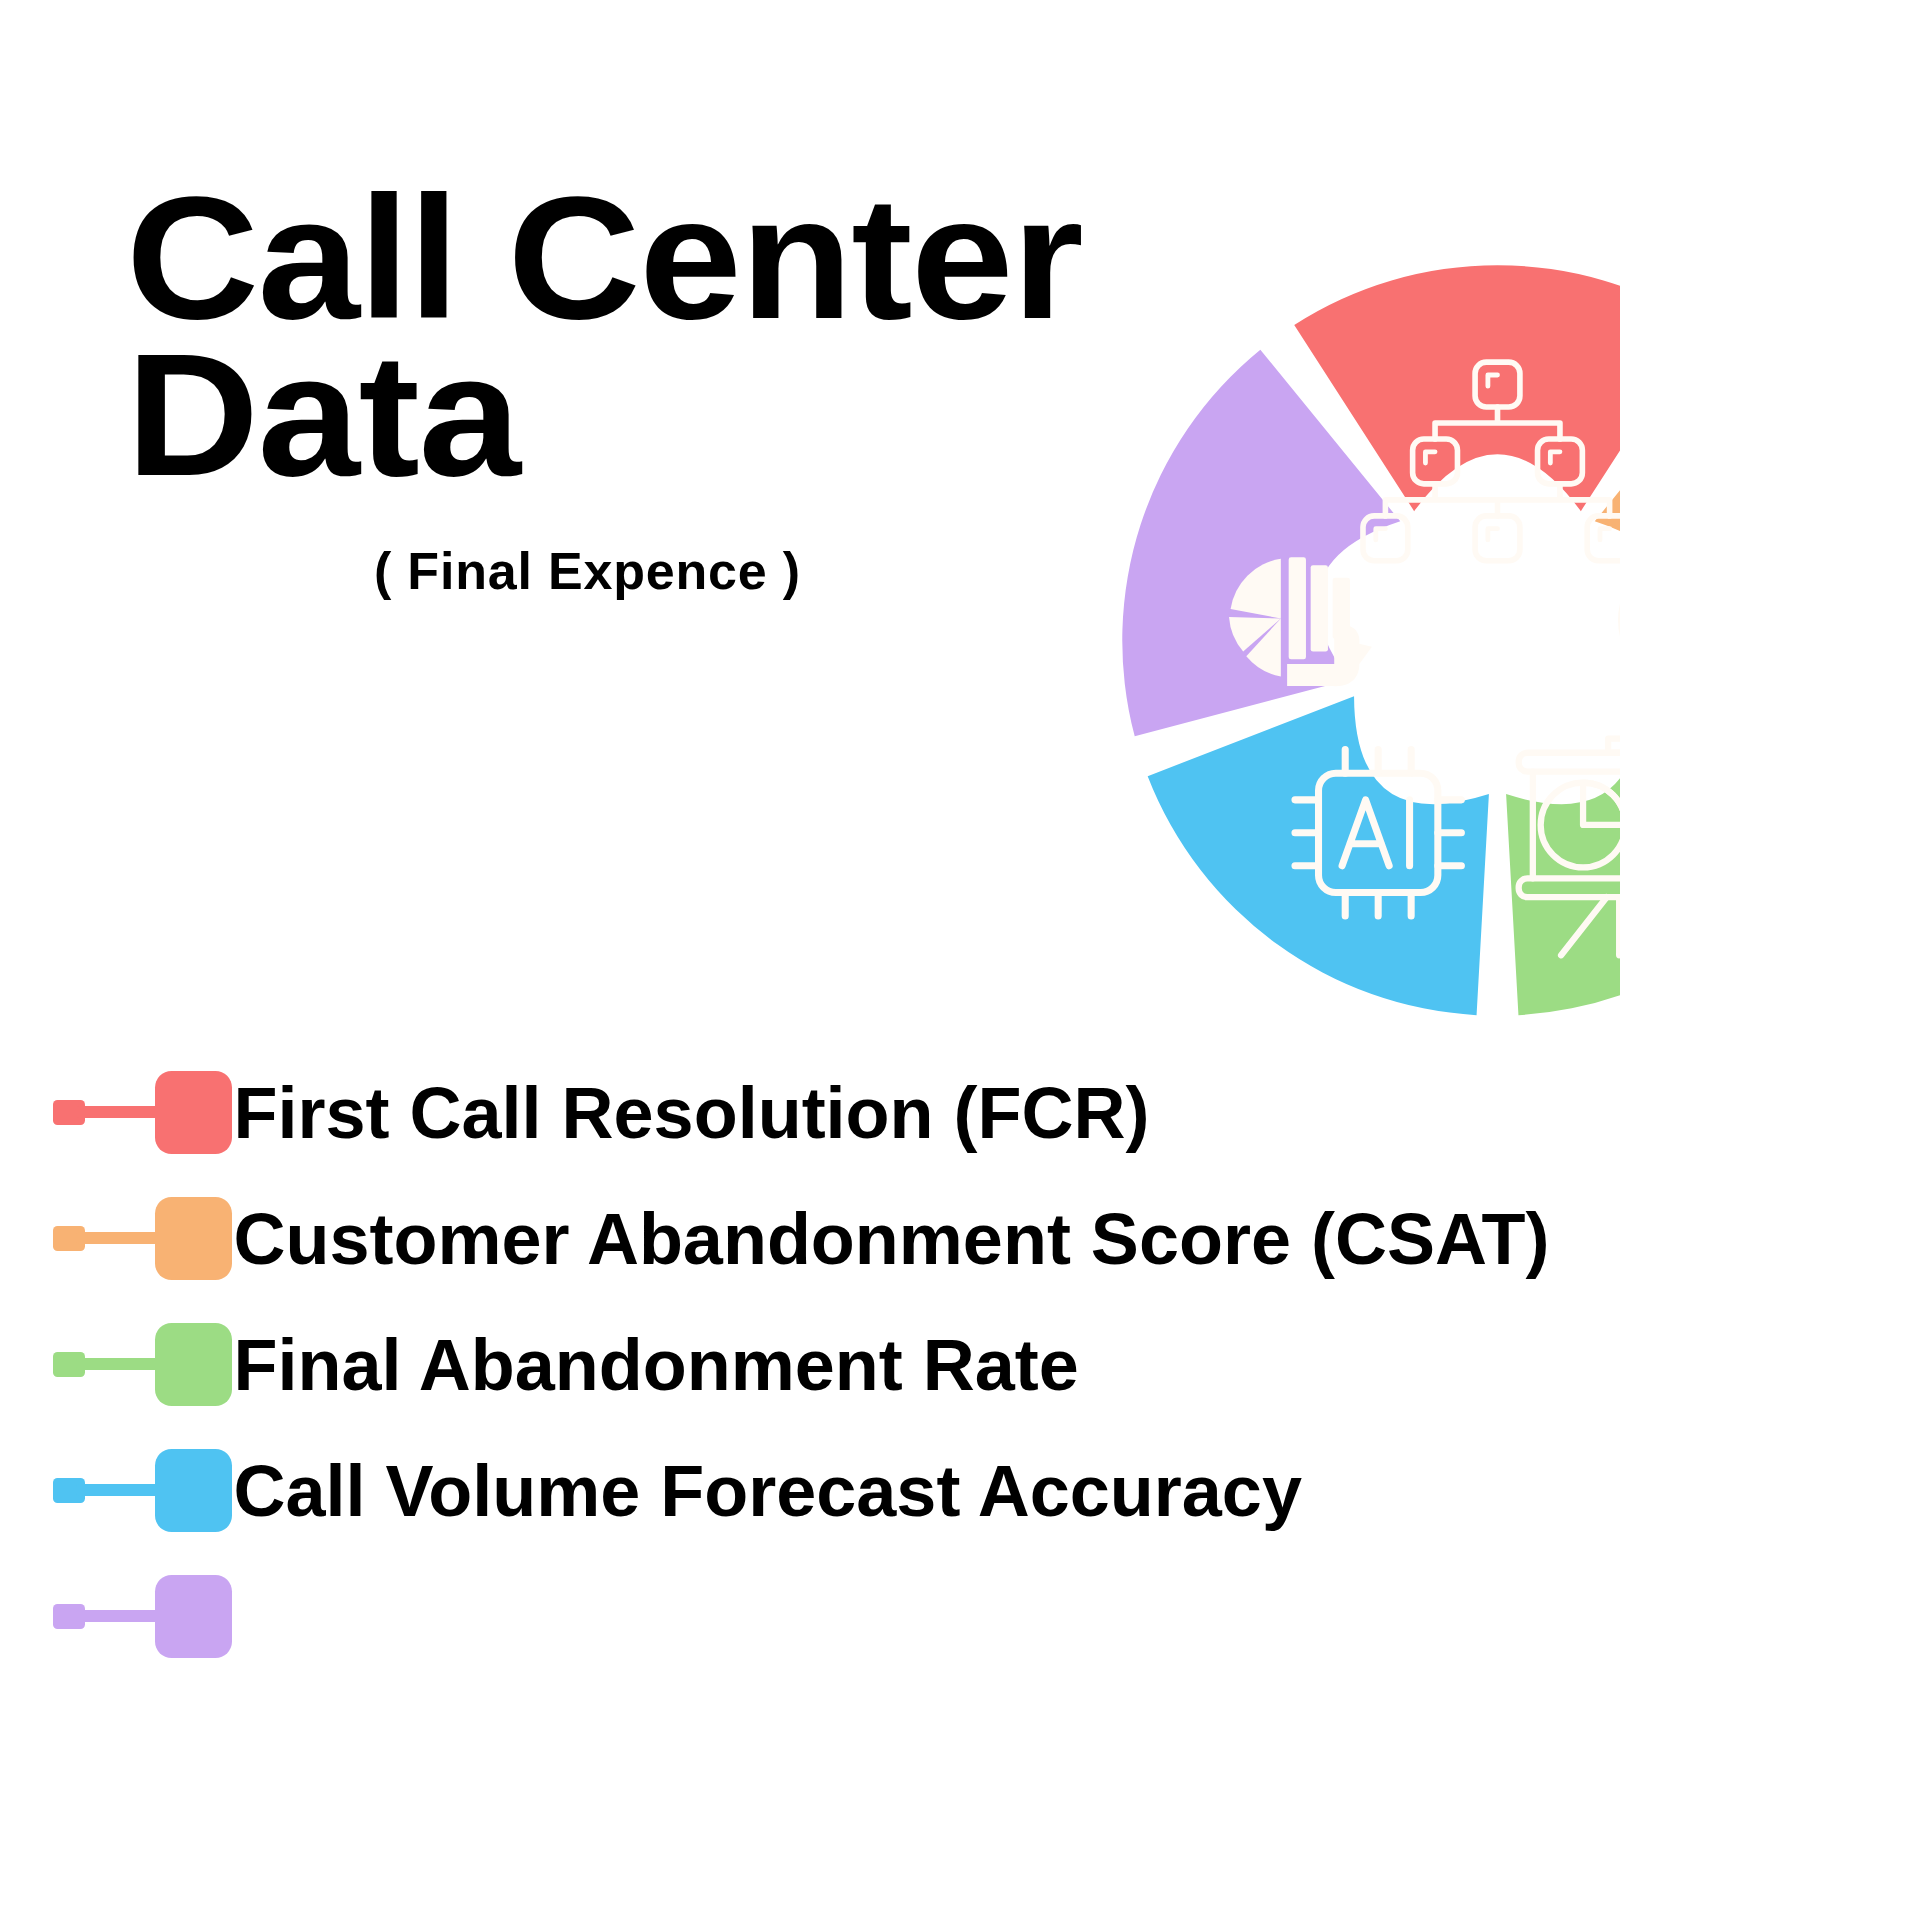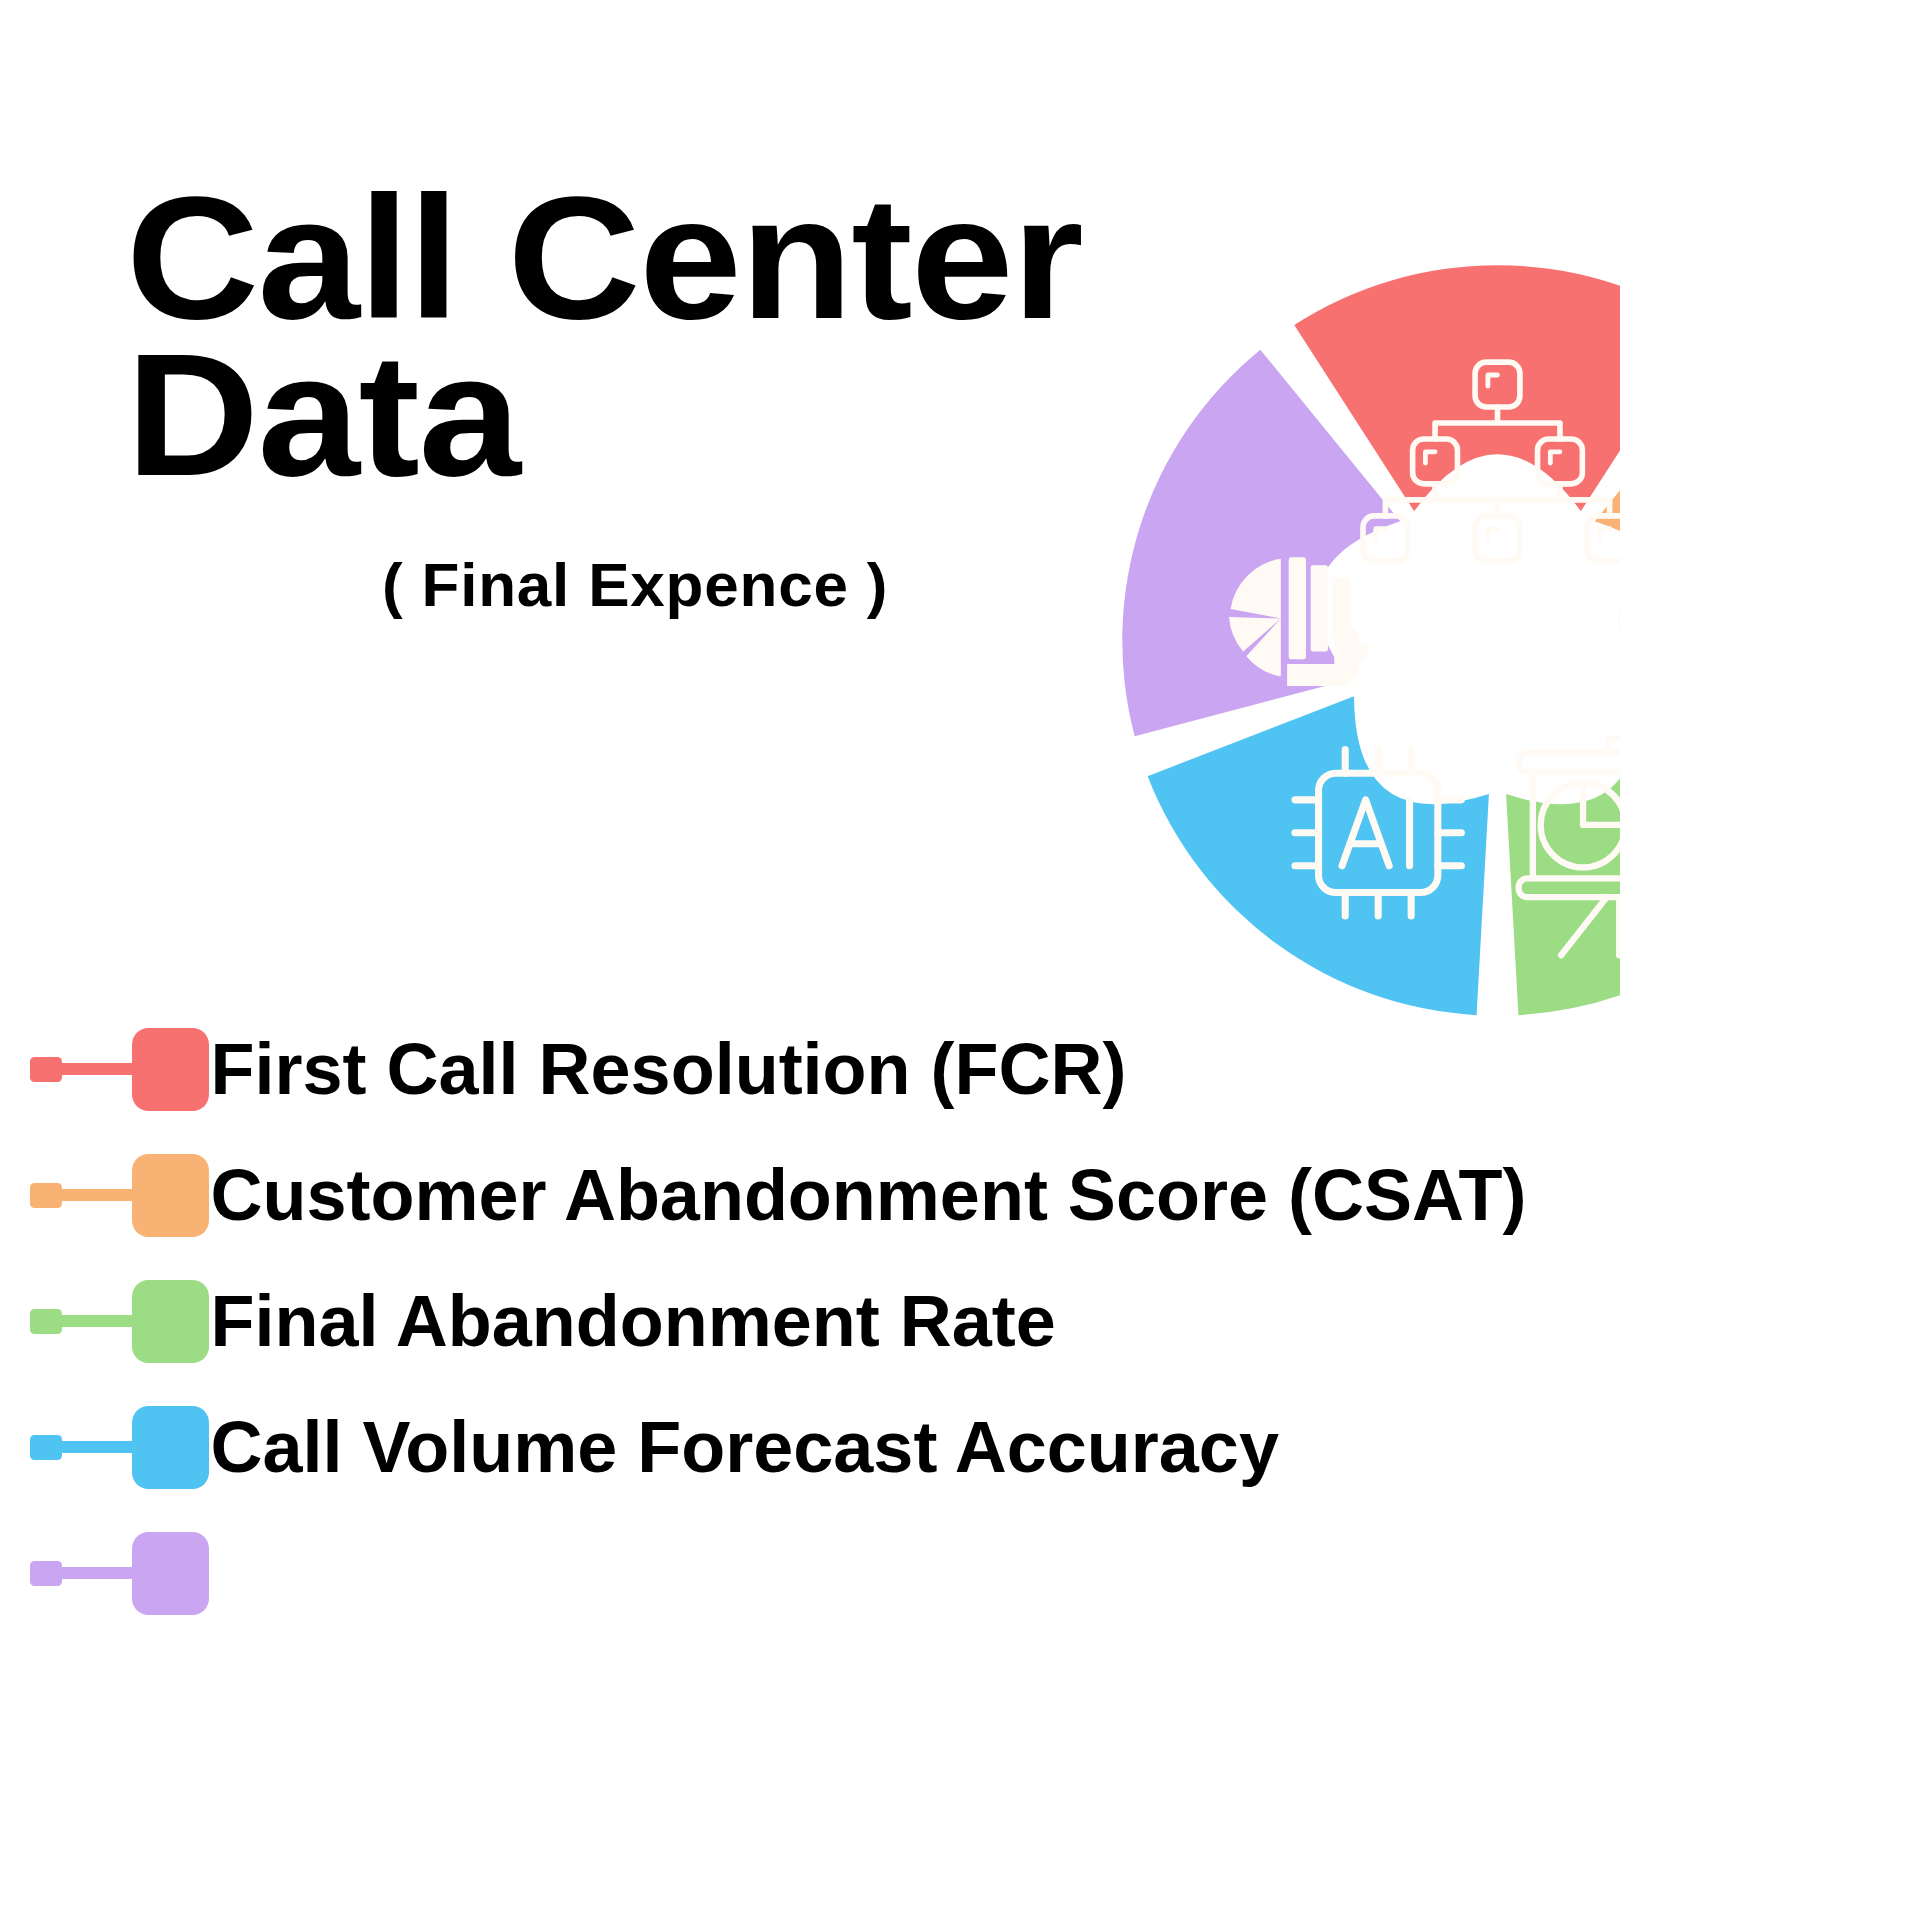--- a/index.html
+++ b/index.html
@@ -33,23 +33,23 @@
     letter-spacing: -1.5px;
     color: #000000;
     margin: 0;
     transform: scaleX(1.06);
     transform-origin: left center;
     white-space: pre-line;
   }
   #page-subtitle {
     font-family: "Liberation Sans Narrow", "Liberation Sans", sans-serif;
     font-weight: 700;
-    font-size: 62px;
+    font-size: 52px;
     color: #000000;
-    margin: 8px;
+    margin: 0;
     padding-left: 248px;
     padding-top: 48px;
     letter-spacing: 0.8px;
     white-space: nowrap;
   }
 
   
   #wheel-wrap {
     position: absolute;
     left: 1105px;
@@ -67,23 +67,23 @@
   
   #legend {
     position: absolute;
     left: 0px;
     top: 1028px;
     width: 1653px;
   }
   .legend-row {
     position: relative;
     display: flex;
-    align-items: flex-start;
+    align-items: flex-end;
     height: 126px;
-    padding-left: 30px;
+    padding-left: 53px;
   }
   .legend-marker {
     position: relative;
     width: 158px;
     height: 83px;
     flex: 0 0 auto;
   }
   .marker-nub {
     position: absolute;
     left: 0px;

